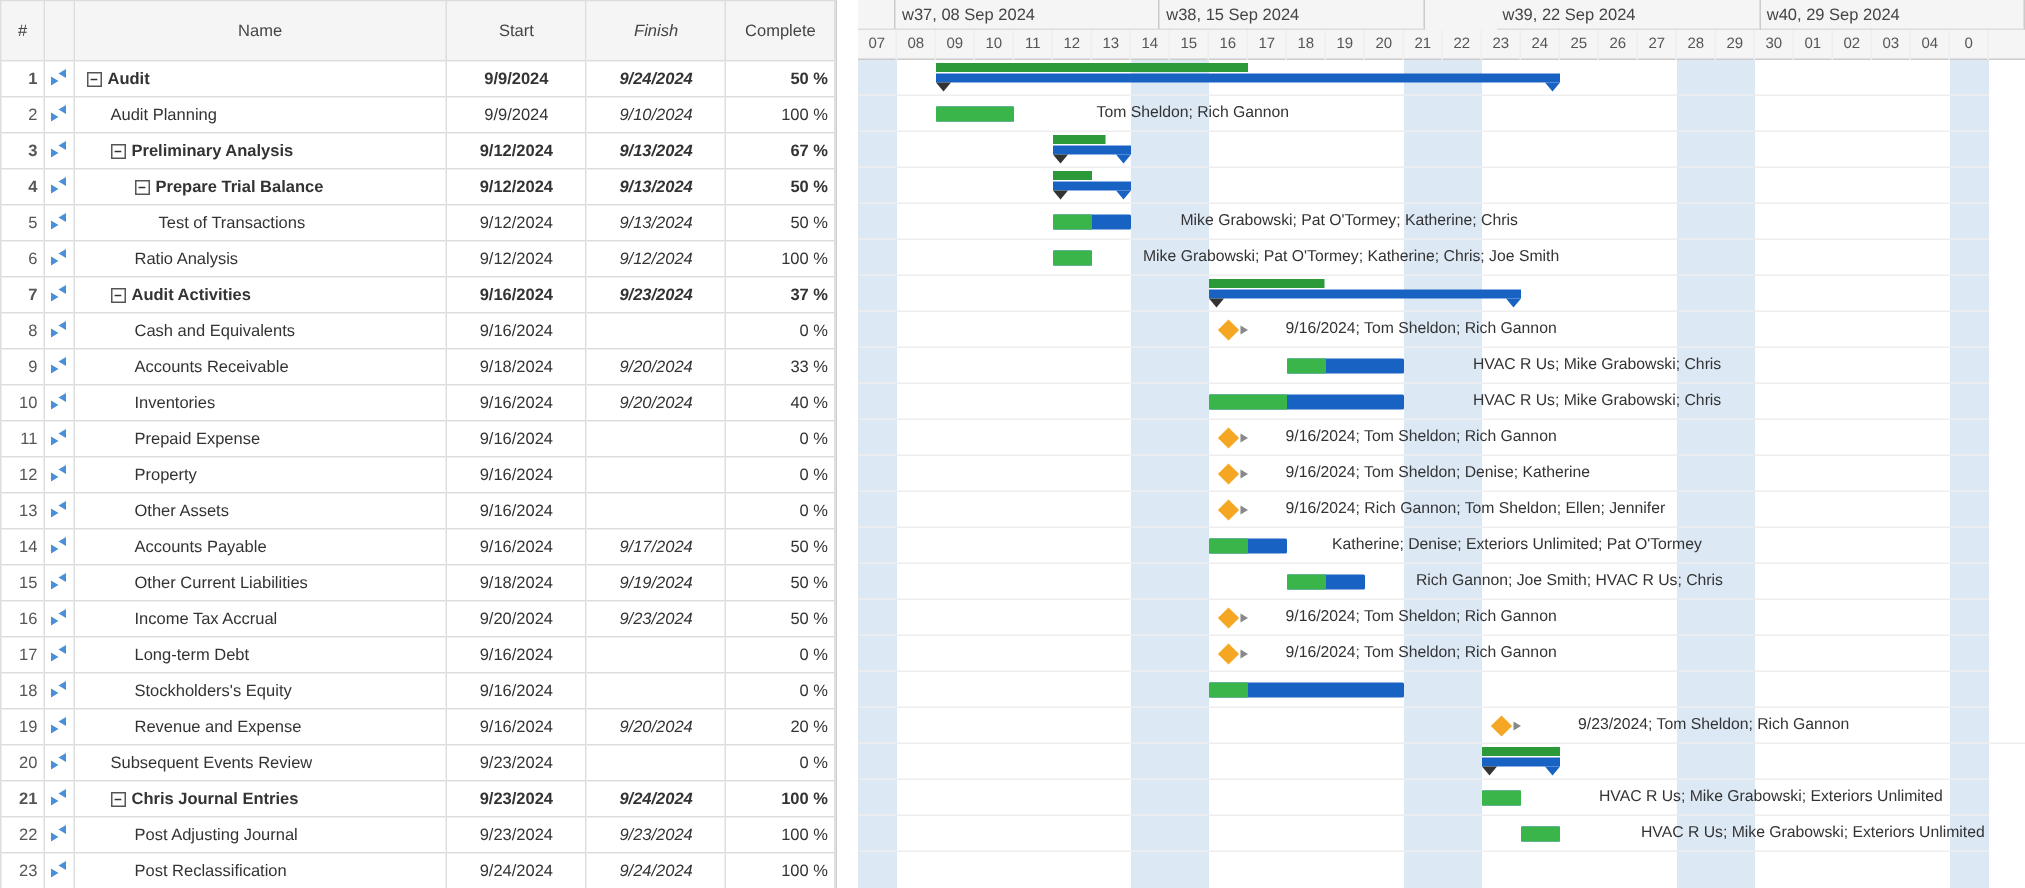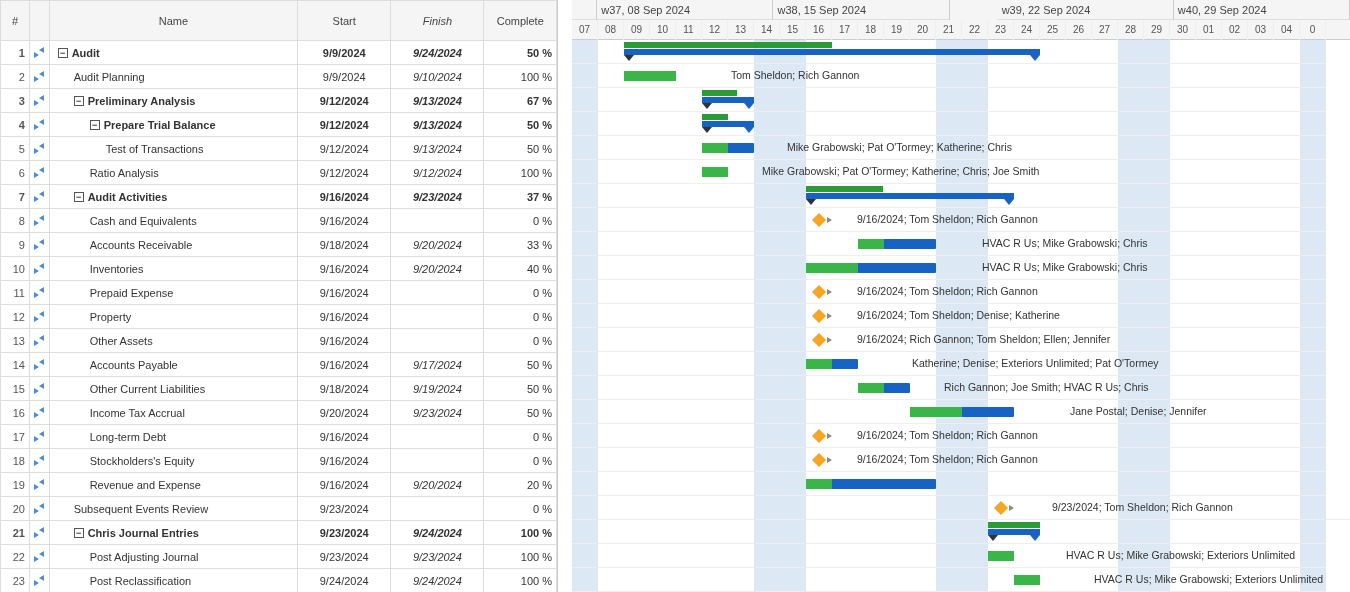--- a/index.html
+++ b/index.html
@@ -539,29 +539,25 @@
           <div class="dep-arrow" style="left: 255px; top: 9px;"></div>
           <div class="bar-label" style="left: 285px;">9/16/2024; Tom Sheldon; Denise; Katherine</div>
         </div>
         <div class="gantt-row" style="width: 754px;">
           <div class="milestone" style="left: 242px;"></div>
           <div class="dep-arrow" style="left: 255px; top: 9px;"></div>
           <div class="bar-label" style="left: 285px;">9/16/2024; Rich Gannon; Tom Sheldon; Ellen; Jennifer</div>
         </div>
         <div class="gantt-row" style="width: 754px;">
           <div class="bar green-fill" style="left: 234px; width: 52px; --pct: 50%;"></div>
-          <div class="bar-label" style="left: 340px;">Katherine; Denise; Exteriors Unlimited; Pat O'Tormey</div>
+          <div class="bar-label" style="left: 316px;">Katherine; Denise; Exteriors Unlimited; Pat O'Tormey</div>
         </div>
         <div class="gantt-row" style="width: 754px;">
           <div class="bar green-fill" style="left: 286px; width: 52px; --pct: 50%;"></div>
           <div class="bar-label" style="left: 372px;">Rich Gannon; Joe Smith; HVAC R Us; Chris</div>
-        </div>
-        <div class="gantt-row" style="width: 754px;">
-          <div class="bar green-fill" style="left: 338px; width: 104px; --pct: 50%;"></div>
-          <div class="bar-label" style="left: 498px;">Jane Postal; Denise; Jennifer</div>
         </div>
         <div class="gantt-row" style="width: 754px;">
           <div class="milestone" style="left: 242px;"></div>
           <div class="dep-arrow" style="left: 255px; top: 9px;"></div>
           <div class="bar-label" style="left: 285px;">9/16/2024; Tom Sheldon; Rich Gannon</div>
         </div>
         <div class="gantt-row" style="width: 754px;">
           <div class="milestone" style="left: 242px;"></div>
           <div class="dep-arrow" style="left: 255px; top: 9px;"></div>
           <div class="bar-label" style="left: 285px;">9/16/2024; Tom Sheldon; Rich Gannon</div>

